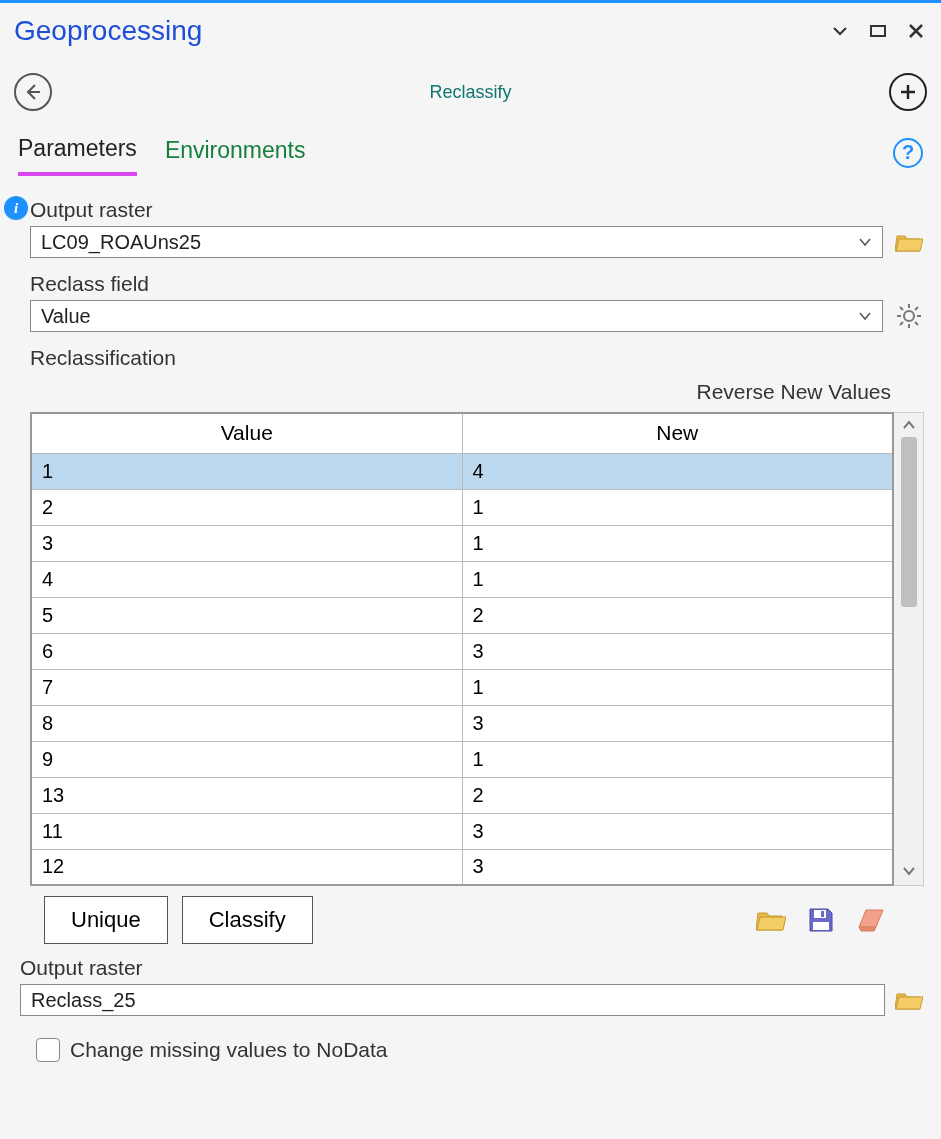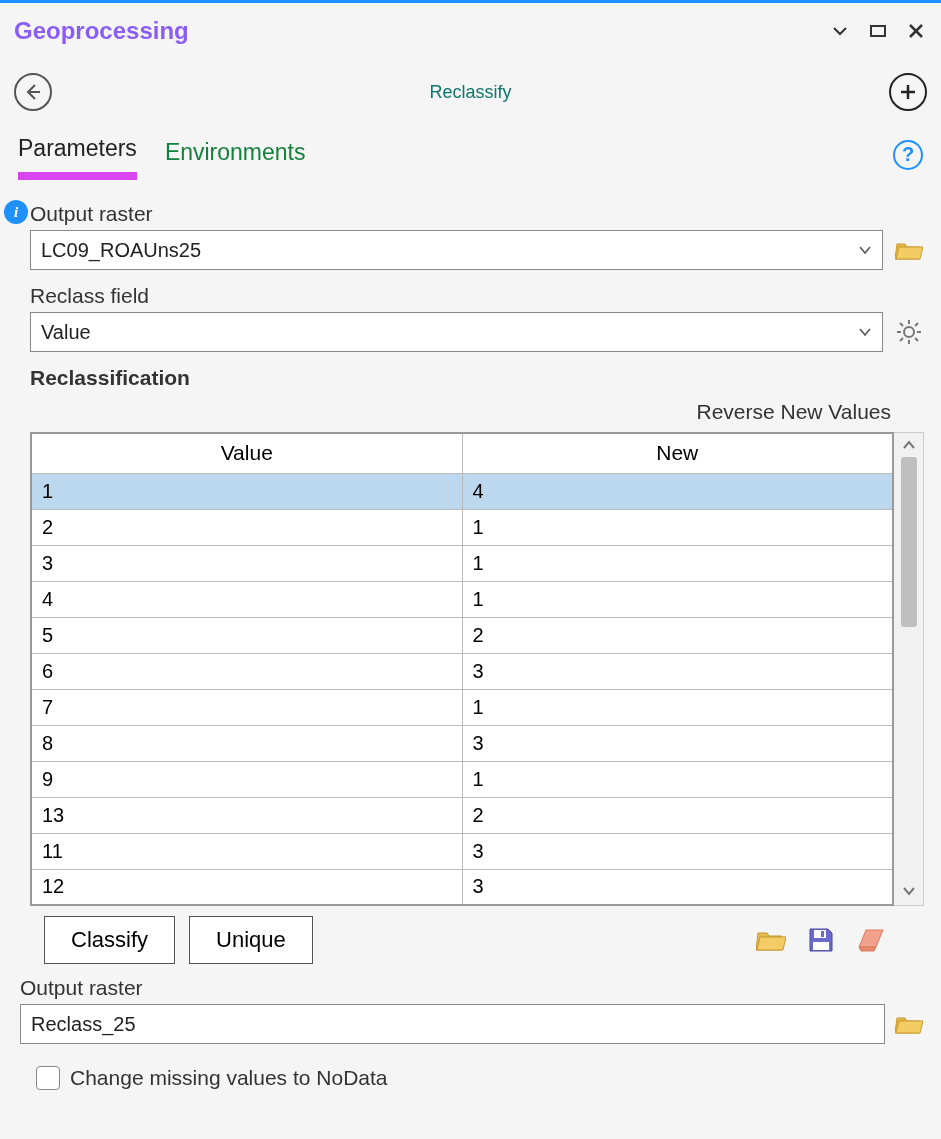--- a/index.html
+++ b/index.html
@@ -11,23 +11,23 @@
   overflow: hidden;
   border-top: 3px solid #1e90ff;
 }
 .pane-header {
   display: flex;
   align-items: center;
   padding: 8px 14px 8px 14px;
   height: 56px;
 }
 .pane-title {
-  font-size: 24px;
-  font-weight: 700;
-  color: #8b5cf6;
+  font-size: 28px;
+  font-weight: 400;
+  color: #1d4ed8;
   flex: 1;
 }
 .win-controls { display: flex; gap: 16px; align-items: center; }
 .win-btn { cursor: pointer; display:flex; align-items:center; justify-content:center; width:22px; height:22px; }
 
 .tool-header {
   display: flex;
   align-items: center;
   padding: 14px 14px 18px 14px;
 }
@@ -40,34 +40,34 @@
   width: 38px; height: 38px; border: 2.5px solid #222; border-radius: 50%;
   display:flex; align-items:center; justify-content:center; cursor:pointer;
 }
 
 .tabs-row {
   display:flex; align-items:center; padding: 0 18px; border-bottom: none;
 }
 .tab {
   font-size: 23px; padding: 6px 0 10px 0; margin-right: 28px; color:#15803d; cursor:pointer;
 }
-.tab.active { color:#222; border-bottom: 8px solid #d946ef; font-weight:500; }
+.tab.active { color:#222; border-bottom: 4px solid #d946ef; font-weight:500; }
 .help-icon { margin-left:auto; width:30px; height:30px; border:2.5px solid #1e90ff; border-radius:50%; color:#1e90ff; display:flex; align-items:center; justify-content:center; font-size:20px; font-weight:bold; cursor:pointer; }
 
 .params-body { padding: 22px 16px 0 16px; }
 .form-row { margin-bottom: 14px; position:relative; }
 .label { font-size: 21px; color:#333; margin-bottom:4px; display:block; padding-left: 14px; }
 .info-badge {
   position:absolute; left:-12px; top:-2px; width:24px; height:24px; border-radius:50%;
   background:#1e90ff; color:#fff; display:flex; align-items:center; justify-content:center;
   font-size:15px; font-weight:bold; font-style:italic; font-family: Georgia, serif;
 }
 .input-wrap { display:flex; align-items:center; gap:10px; padding-left:14px; }
 .select-box {
-  flex:1; height:40px; background:#fff; border:1px solid #888; display:flex; align-items:center;
+  flex:1; height:32px; background:#fff; border:1px solid #888; display:flex; align-items:center;
   padding: 0 10px; font-size:20px; color:#222; position:relative;
 }
 .select-caret { margin-left:auto; }
 .browse-folder, .gear-btn { width:32px; display:flex; align-items:center; justify-content:center; cursor:pointer; }
 
 .reverse-link { text-align:right; font-size:21px; color:#333; padding-right:34px; margin: 10px 0 8px 0; cursor:pointer; }
 
 .table-wrap { display:flex; padding-left:14px; }
 .reclass-table {
   border: 2px solid #999; border-collapse: collapse; background:#fff; width: 864px;
@@ -190,21 +190,21 @@
               <line x1="20" y1="20" x2="23" y2="23"></line>
               <line x1="23" y1="5" x2="20" y2="8"></line>
               <line x1="8" y1="20" x2="5" y2="23"></line>
             </g>
           </svg>
       </div>
     </div>
   </div>
 
   <div class="form-row" style="margin-bottom:2px;">
-    <span class="label" style="padding-left:14px;font-weight:bold;">Reclassification</span>
+    <span class="label" style="padding-left:14px;">Reclassification</span>
   </div>
   <div class="reverse-link">Reverse New Values</div>
 
   <div class="table-wrap">
     <table class="reclass-table">
       <thead>
         <tr>
           <th style="width:50%">Value</th>
           <th style="width:50%">New</th>
         </tr>
@@ -270,22 +270,22 @@
       <div class="track"></div>
       <div class="scroll-arrow">
         <svg width="14" height="12" viewBox="0 0 14 12">
             <polyline points="2,3 7,9 12,3" fill="none" stroke="#777" stroke-width="2"></polyline>
           </svg>
       </div>
     </div>
   </div>
 
   <div class="table-buttons">
+    <button class="btn-outline">Unique</button>
     <button class="btn-outline">Classify</button>
-    <button class="btn-outline">Unique</button>
     <div class="spacer"></div>
     <div class="icon-btn">
       <svg width="30" height="26" viewBox="0 0 30 26">
           <path d="M2 6 h9 l2 3 h13 v14 h-26 z" fill="#e8b84a" stroke="#c79a2f"></path>
           <path d="M4 10 h26 l-3 13 h-26 z" fill="#f3cc65" stroke="#c79a2f"></path>
         </svg>
     </div>
     <div class="icon-btn">
       <svg width="28" height="28" viewBox="0 0 28 28">
           <path d="M3 3 h18 l4 4 v18 h-22 z" fill="#6a6acb" stroke="#4a4aa8"></path>

